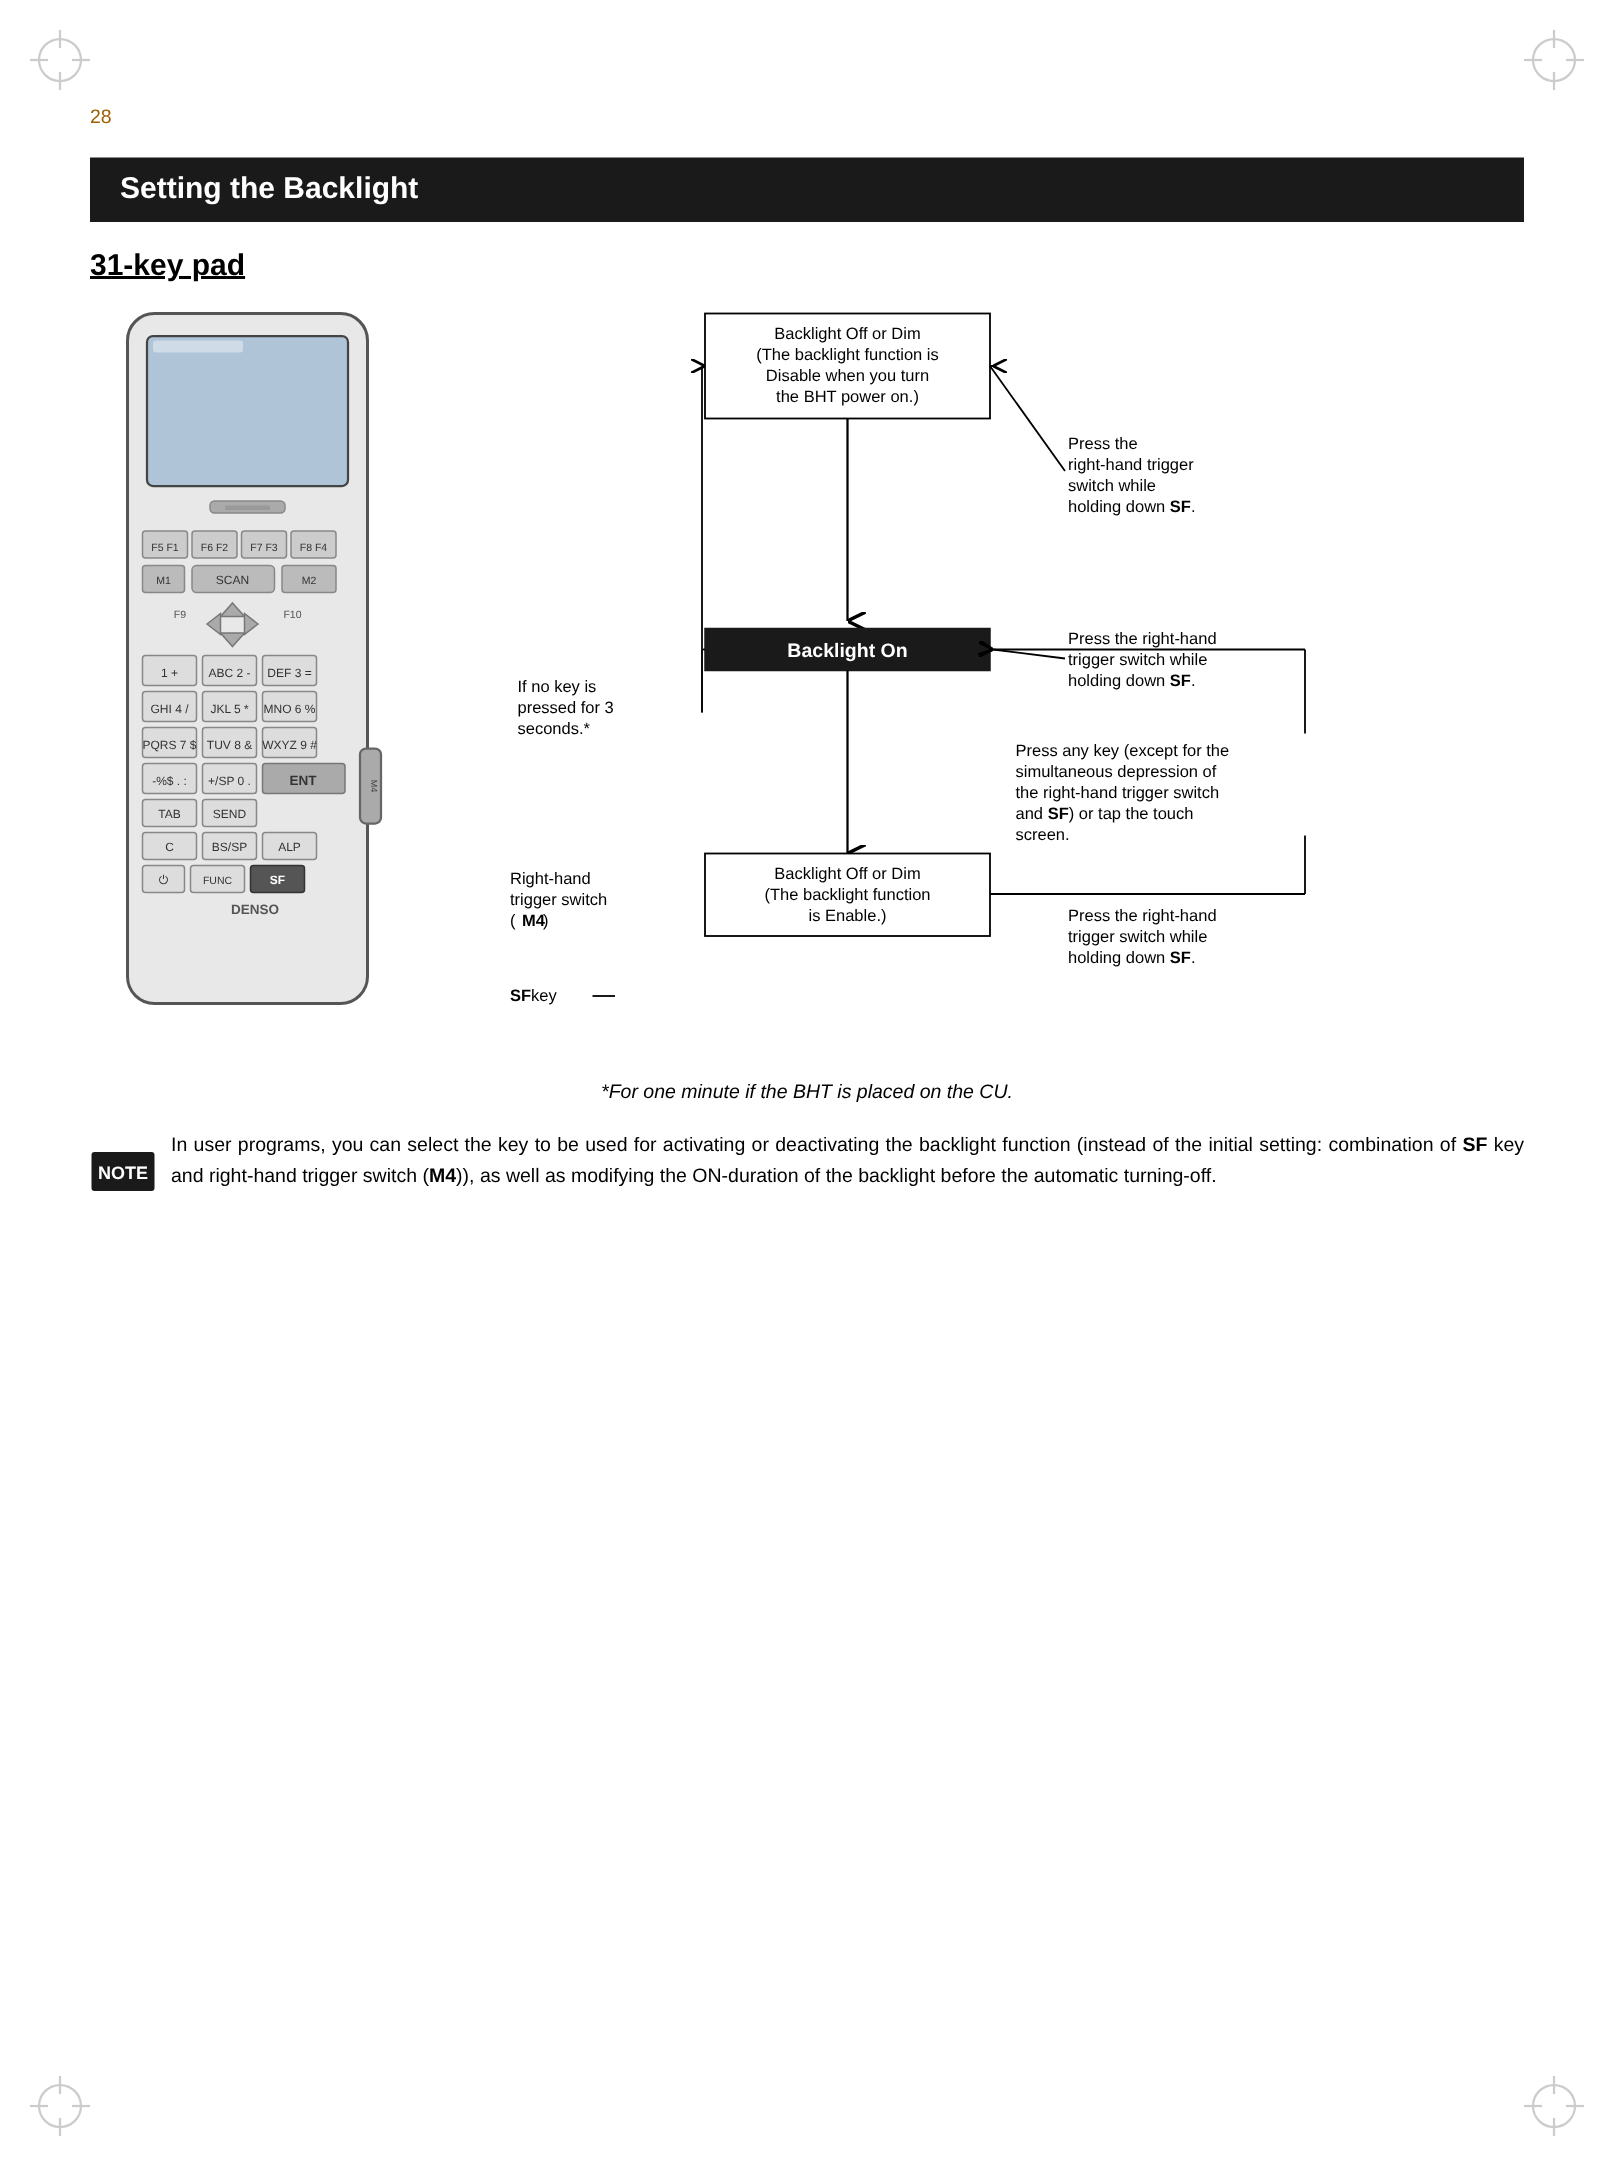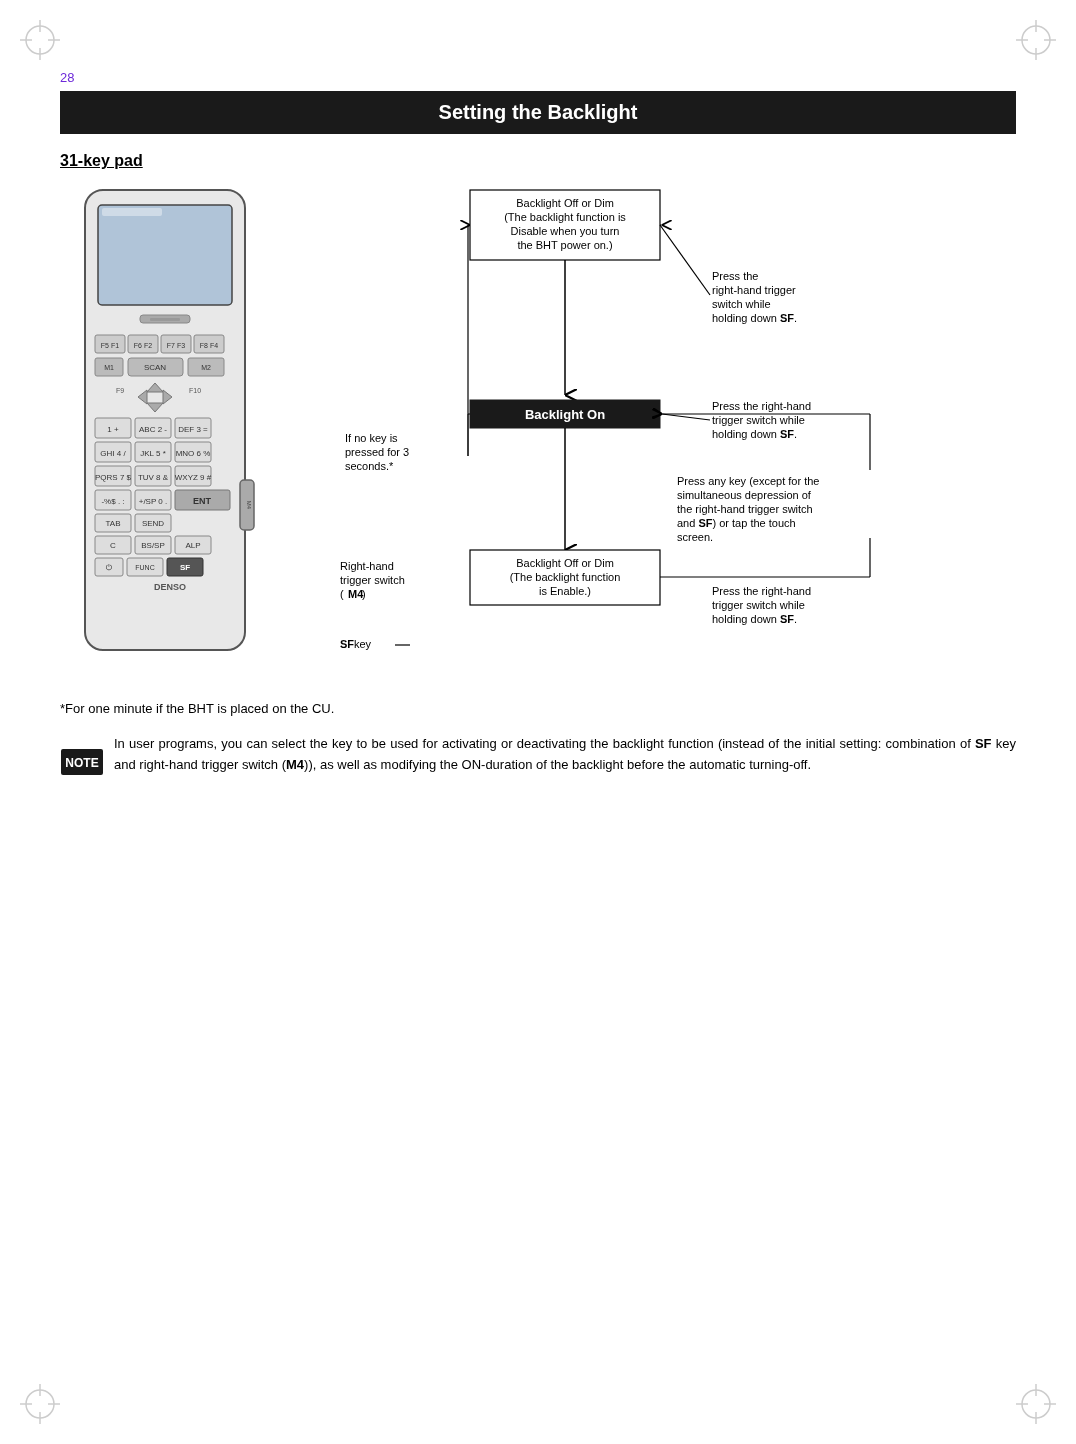--- a/index.html
+++ b/index.html
@@ -25,39 +25,39 @@
     .corner-bl { bottom: 20px; left: 20px; }
     .corner-br { bottom: 20px; right: 20px; }
 
     .page-content {
       margin: 0 60px;
       padding-top: 70px;
     }
 
     .page-number {
       font-size: 13px;
-      margin-bottom: 6px;
-      color: #6d28d9;
+      margin-bottom: 20px;
+      color: #a16207;
     }
 
     .section-title-bar {
       background: #1a1a1a;
       color: #fff;
-      text-align: center;
+      text-align: left;
       padding: 10px 20px;
       font-size: 20px;
       font-weight: bold;
       margin-bottom: 18px;
     }
 
     .subsection-heading {
       font-weight: bold;
       text-decoration: underline;
       margin-bottom: 10px;
-      font-size: 16px;
+      font-size: 20px;
     }
 
     .intro-text {
       font-size: 14px;
       margin-bottom: 18px;
       line-height: 1.5;
     }
 
     
     .diagram-area {
@@ -77,22 +77,23 @@
 
     
     .flow-diagram {
       flex: 1;
       position: relative;
       margin-left: 20px;
       min-height: 480px;
     }
 
     .footnote {
-      text-align: left;
+      text-align: center;
       font-size: 13px;
+      font-style: italic;
       margin-bottom: 18px;
     }
 
     
     .note-block {
       display: flex;
       align-items: flex-end;
       margin-bottom: 14px;
       font-size: 13px;
       line-height: 1.6;

